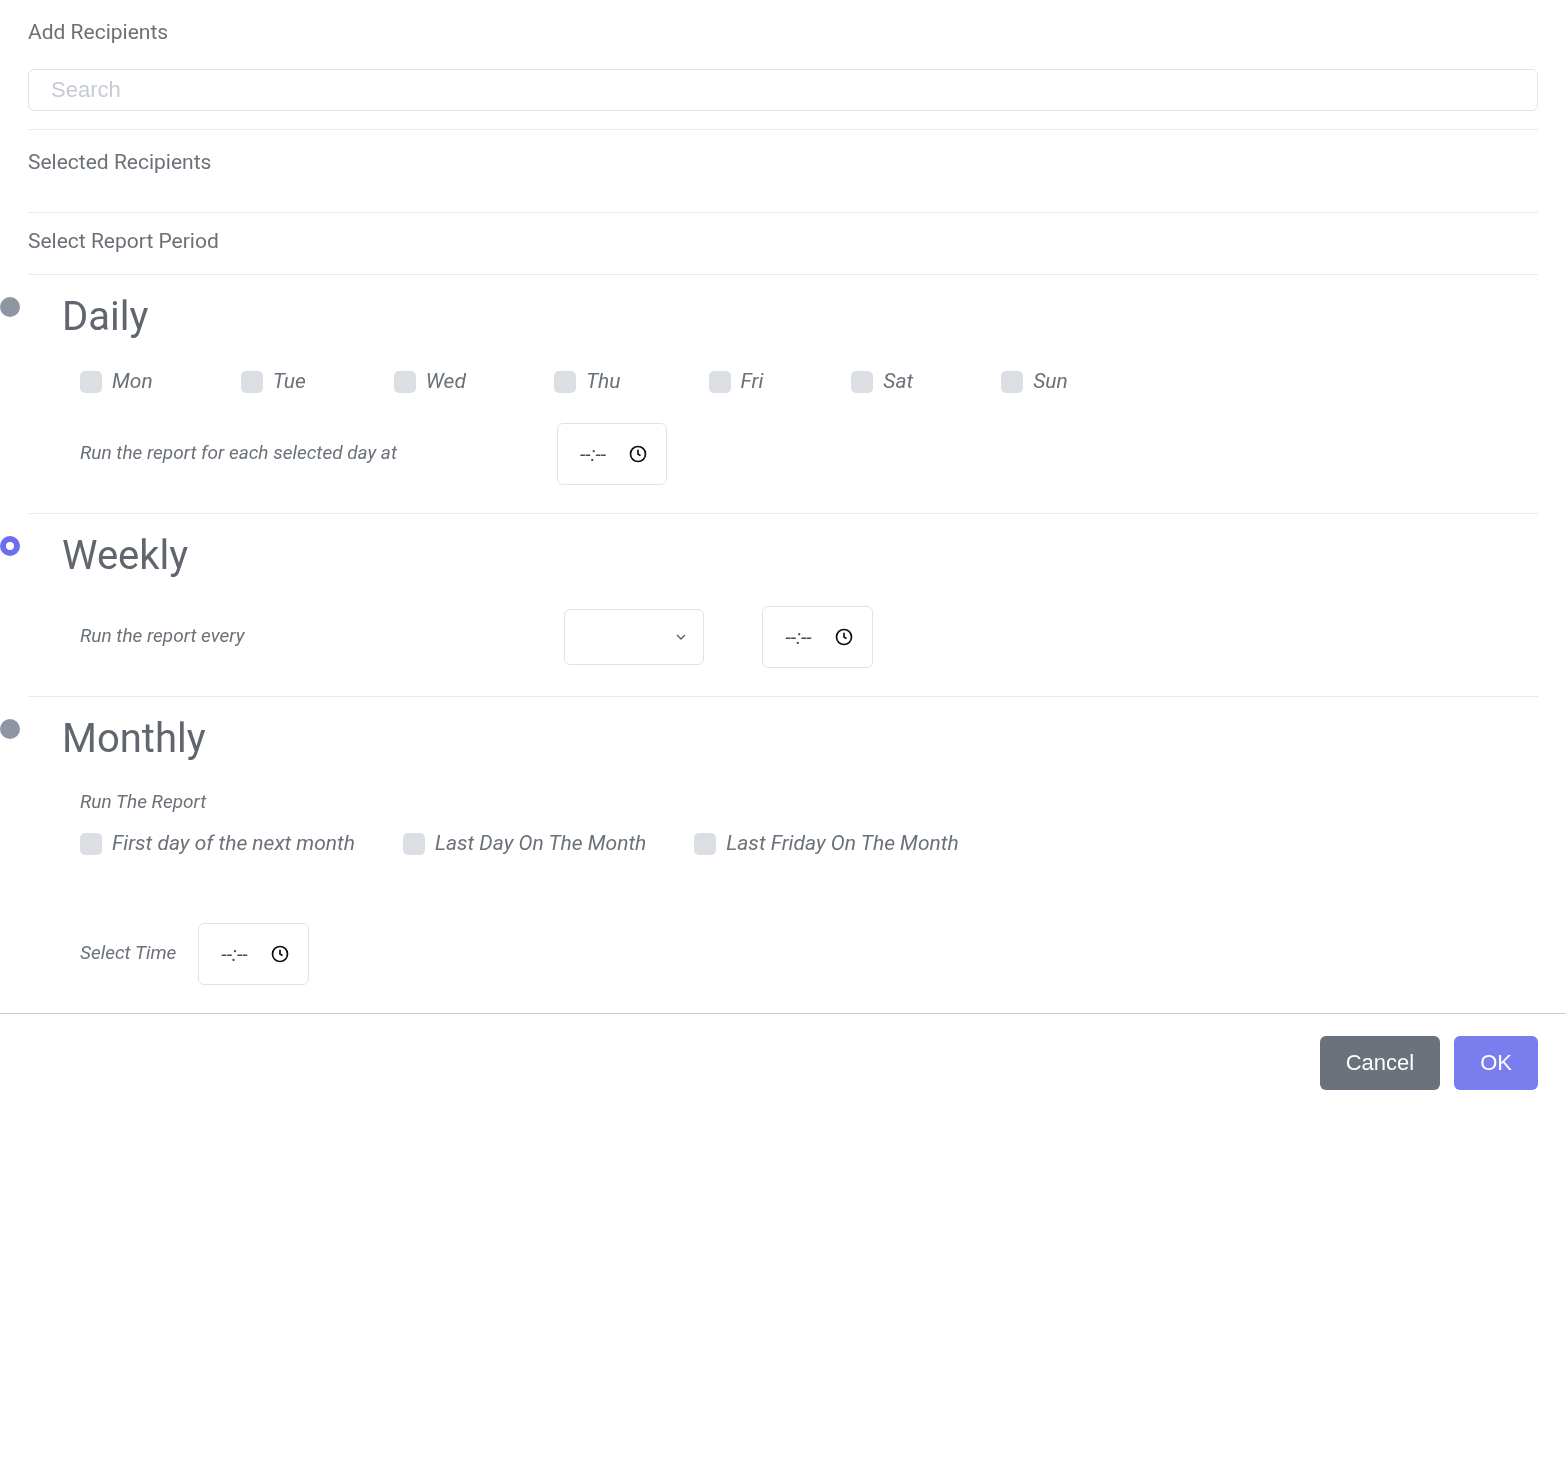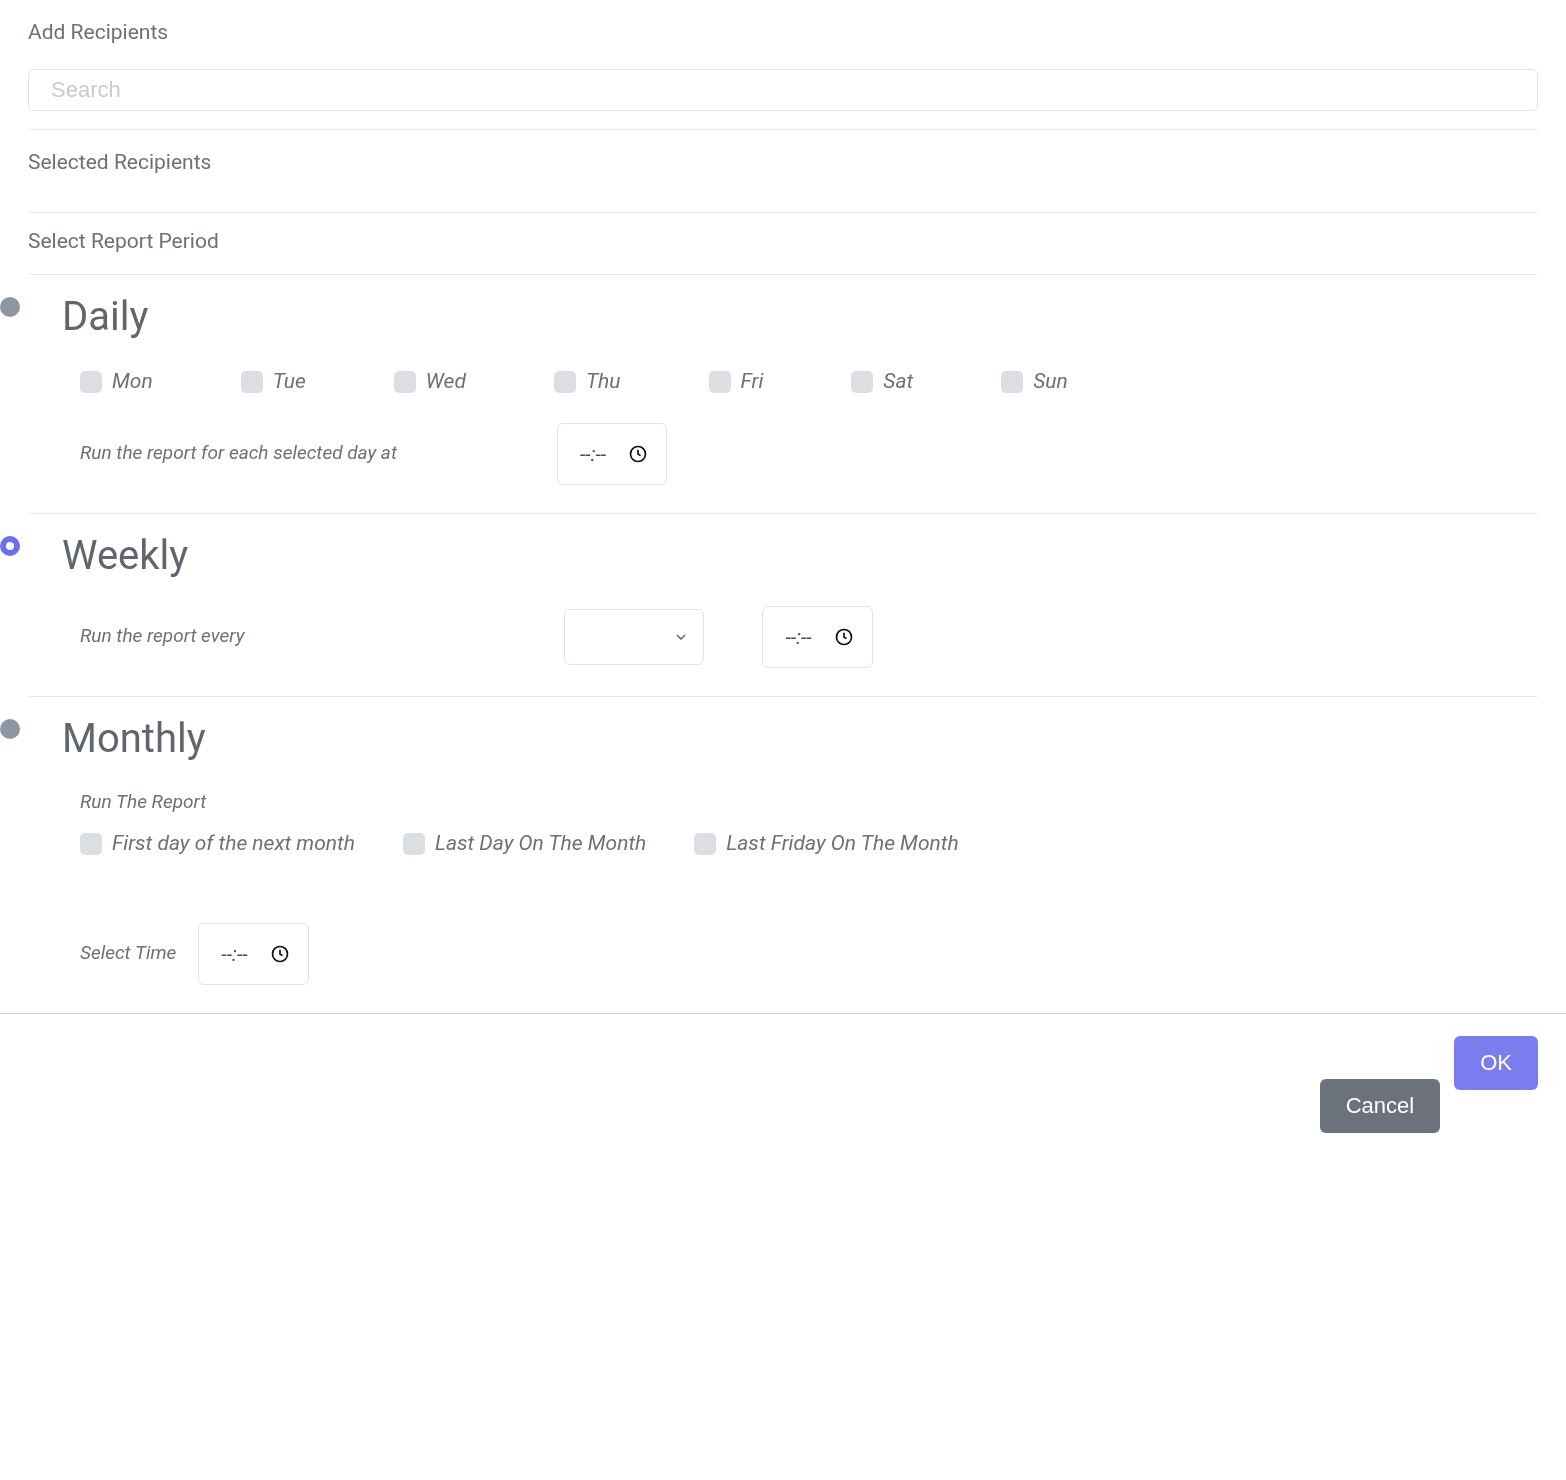--- a/index.html
+++ b/index.html
@@ -142,21 +142,21 @@
   }
   .btn {
     height: 54px;
     border: none;
     border-radius: 6px;
     font-size: 22px;
     padding: 0 26px;
     cursor: pointer;
     color: #fff;
   }
-  .btn-cancel { background: #6b727c; margin-top: 43px; }
+  .btn-cancel { background: #6b727c; }
   .btn-ok { background: #7a7dee; }
 
   svg { display: block; }
 </style>
 </head>
 <body>
 
 <div class="container">
 
   <div class="content">

